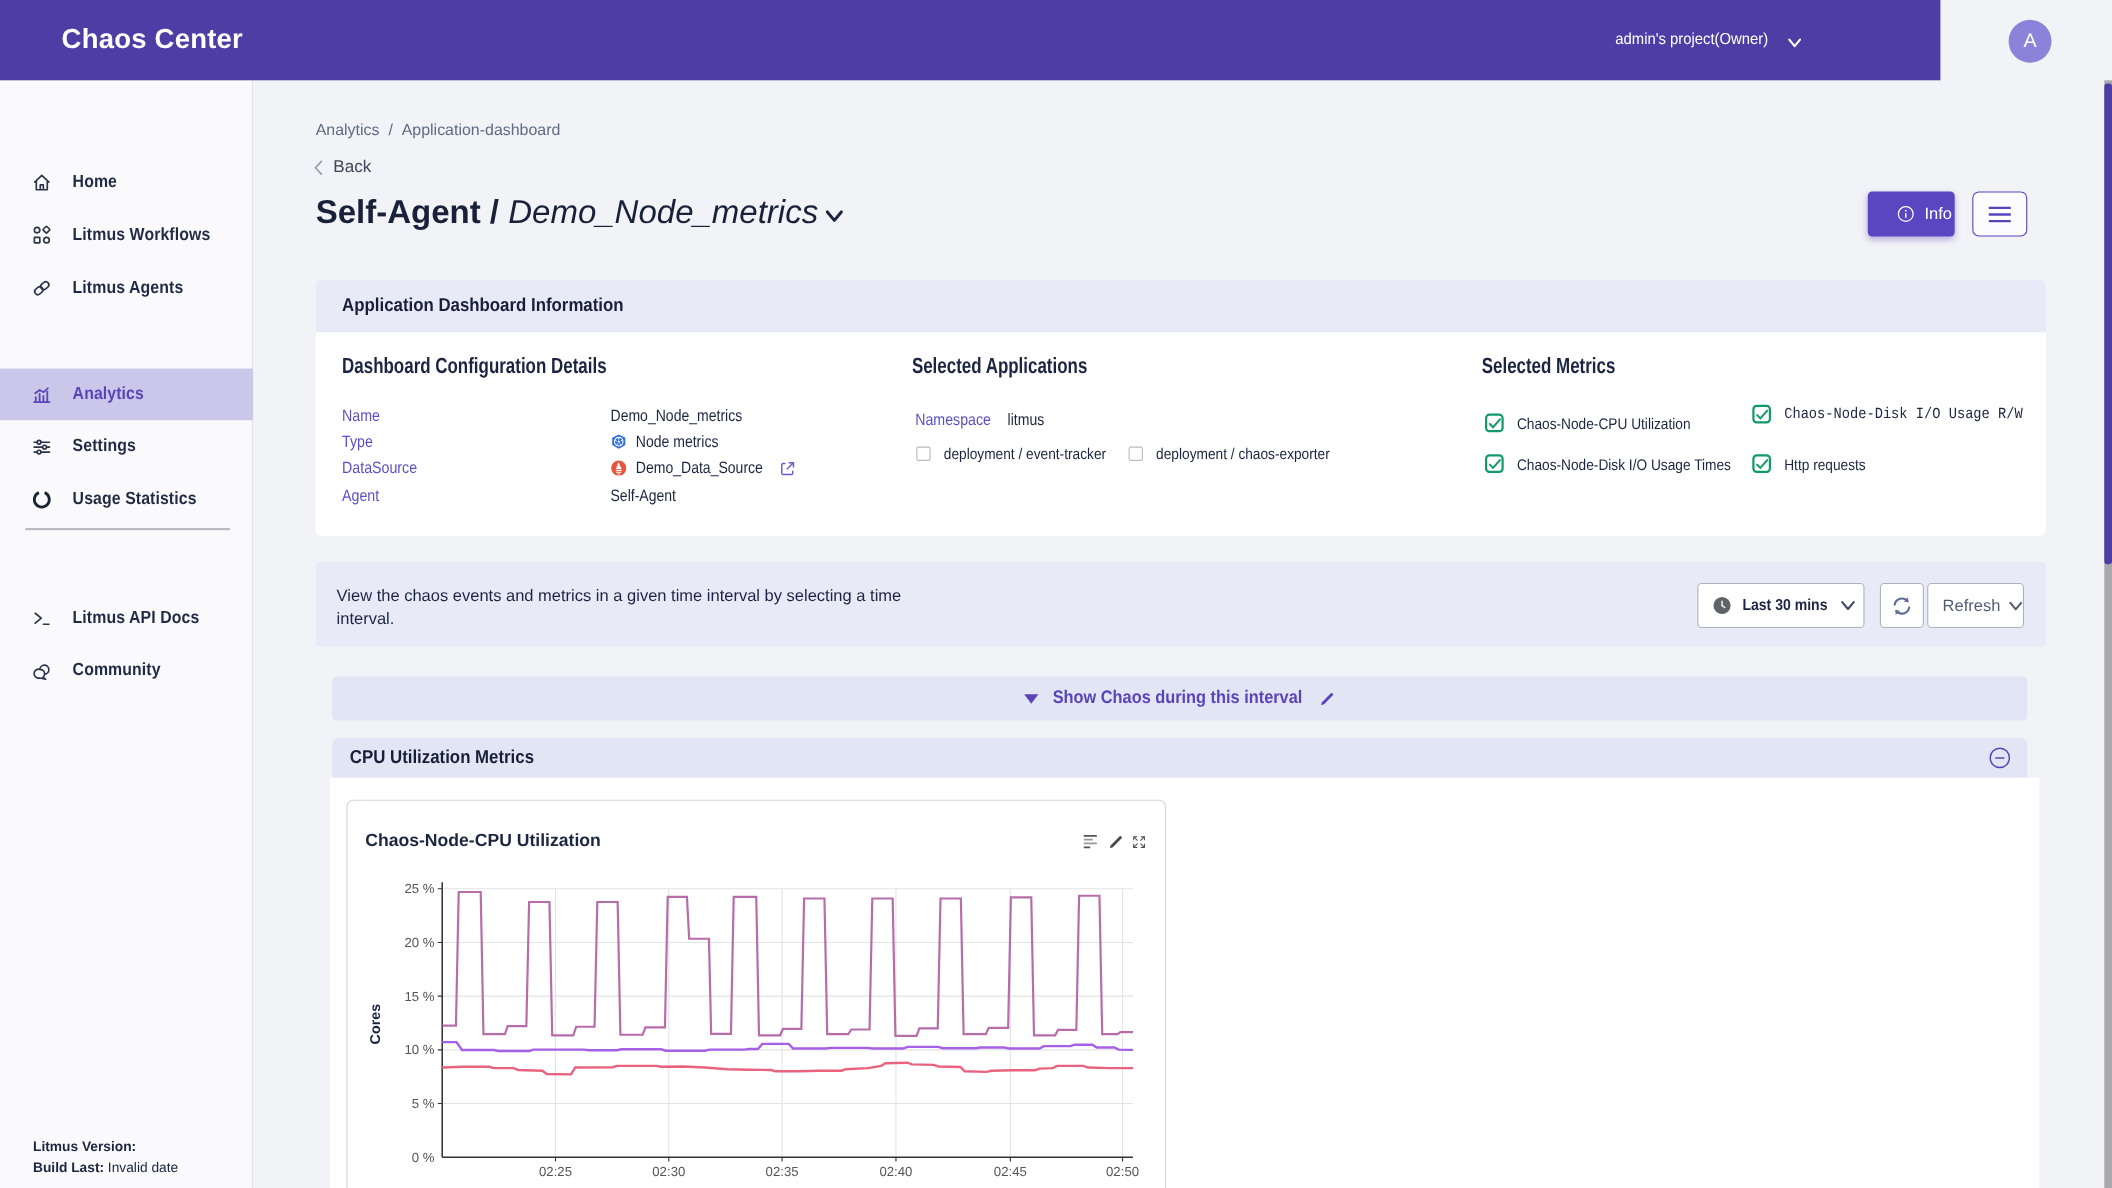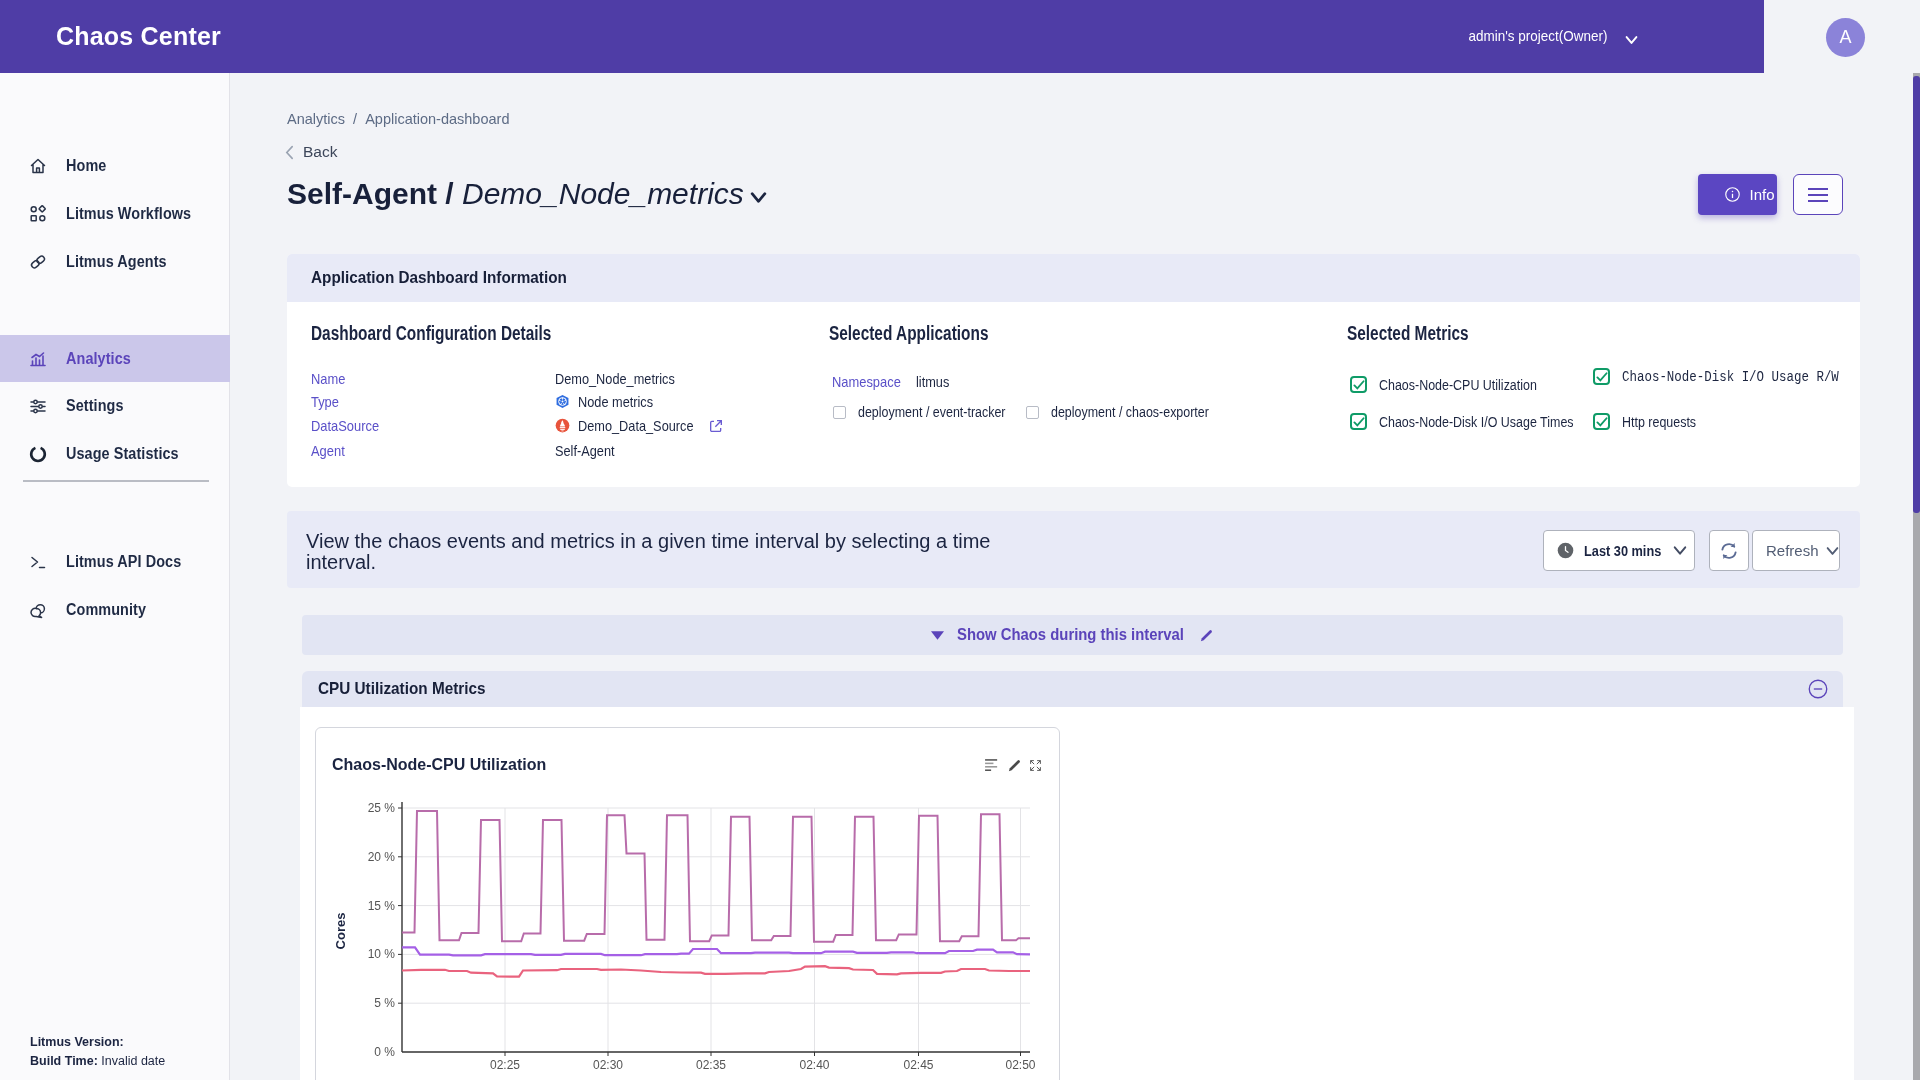--- a/index.html
+++ b/index.html
@@ -28,21 +28,21 @@
 .cardhd span{margin-left:24px;font-size:17px;font-weight:bold;color:#171f38;display:inline-block;transform:scaleX(.9);transform-origin:left center;white-space:nowrap;}
 .colhd{position:absolute;font-size:20px;font-weight:bold;color:#1b2441;transform:scaleX(.77);transform-origin:left center;white-space:nowrap;}
 .lbl{position:absolute;font-size:15px;color:#5a50c8;transform:scaleX(.86);transform-origin:left center;white-space:nowrap;}
 .val{position:absolute;font-size:15px;color:#1c2540;white-space:nowrap;}
 .vtx{display:inline-block;transform:scaleX(.85);transform-origin:left center;}
 .ckrow{position:absolute;display:flex;align-items:center;}
 .ckbox{width:13px;height:13px;border:1.5px solid #b8bcc6;border-radius:2px;background:#fff;flex:none;}
 .ckgreen{width:17px;height:17px;border:2.5px solid #0f9b67;border-radius:4px;background:#fff;flex:none;display:flex;align-items:center;justify-content:center;}
 .cktx{margin-left:12px;font-size:14px;color:#1c2540;white-space:nowrap;display:inline-block;transform:scaleX(.89);transform-origin:left center;}
 .band{position:absolute;left:287px;top:511px;width:1573px;height:77px;background:#e8eaf7;border-radius:4px;}
-.band .t{position:absolute;left:19px;top:20px;font-size:20px;color:#1b2441;line-height:21px;}
+.band .t{position:absolute;left:19px;top:20px;font-size:15px;color:#1b2441;line-height:21px;}
 .wbtn{position:absolute;background:#fff;border:1px solid #aeb2bc;border-radius:4px;display:flex;align-items:center;white-space:nowrap;}
 .showbar{position:absolute;left:302px;top:615px;width:1541px;height:40px;background:#e2e5f3;border-radius:4px;}
 .showbar .st{color:#5b44ba;font-size:16.5px;font-weight:bold;display:inline-block;transform:scaleX(.9);transform-origin:left center;white-space:nowrap;}
 .cpubar{position:absolute;left:302px;top:671px;width:1541px;height:40px;background:#e2e5f3;border-radius:6px 6px 0 0;}
 .cpubar span{position:absolute;left:16px;top:8px;font-size:17px;font-weight:bold;color:#171f38;transform:scaleX(.9);transform-origin:left center;white-space:nowrap;}
 .cpupanel{position:absolute;left:300px;top:707px;width:1554px;height:373px;background:#fff;}
 .chartcard{position:absolute;left:15px;top:20px;width:745px;height:420px;background:#fff;border:1px solid #d4d6dd;border-radius:6px;}
 .scroll-track{position:absolute;left:1913px;top:73px;width:7px;height:1007px;background:#a9a9ad;}
 .scroll-thumb{position:absolute;left:1913px;top:76px;width:7px;height:437px;border-radius:3px;background:#4f3da6;}
 </style></head>
@@ -116,21 +116,21 @@
       <span class="tx">Litmus API Docs</span>
     </div>
 <div class="nav" style="top:513px">
       <svg class="ic" viewBox="0 0 20 20">
         <path d="M12.6 12.9 a4.1 4.1 0 1 0-4.4-4.2 M8.1 16.4 a4.1 4.1 0 1 1 .2-7.9 a4.3 4.3 0 0 1 4.3 4 c0 1.5-.6 2.6-1.6 3.3 l2.6 1.6 z" stroke="#2a3449" stroke-width="1.5" fill="none" stroke-linecap="round" stroke-linejoin="round"></path>
       </svg>
       <span class="tx">Community</span>
     </div>
 
 <div class="sdiv" style="top:407px"></div>
-<div class="sfoot"><b>Litmus Version:</b><br><b>Build Time:</b> Invalid date</div>
+<div class="sfoot"><b>Litmus Version:</b><br><b>Build Last:</b> Invalid date</div>
 </div>
 
 <div class="crumb">Analytics&nbsp;&nbsp;/&nbsp;&nbsp;Application-dashboard</div>
 <div class="backrow"><svg width="9" height="15" viewBox="0 0 10 16" style="margin-right:9px;">
       <path d="M8 1.5 L2 8 L8 14.5" stroke="#9aa3b2" stroke-width="1.8" fill="none" stroke-linecap="round"></path>
     </svg>Back</div>
 <div class="title"><b>Self-Agent / </b><i>Demo_Node_metrics</i></div>
 <div style="position:absolute;left:750px;top:190px;"><svg width="17" height="13" viewBox="0 0 20 15" fill="none">
       <path d="M2.5 3 L10 12 L17.5 3" stroke="#1c2540" stroke-width="3.2" stroke-linecap="round" stroke-linejoin="round"></path>
     </svg></div>

